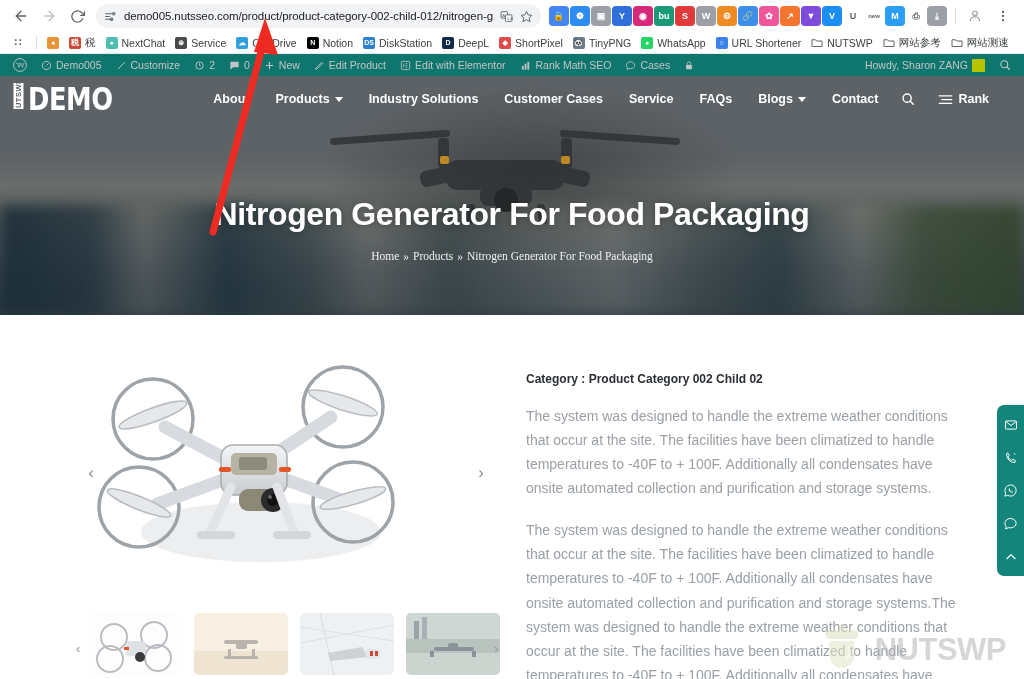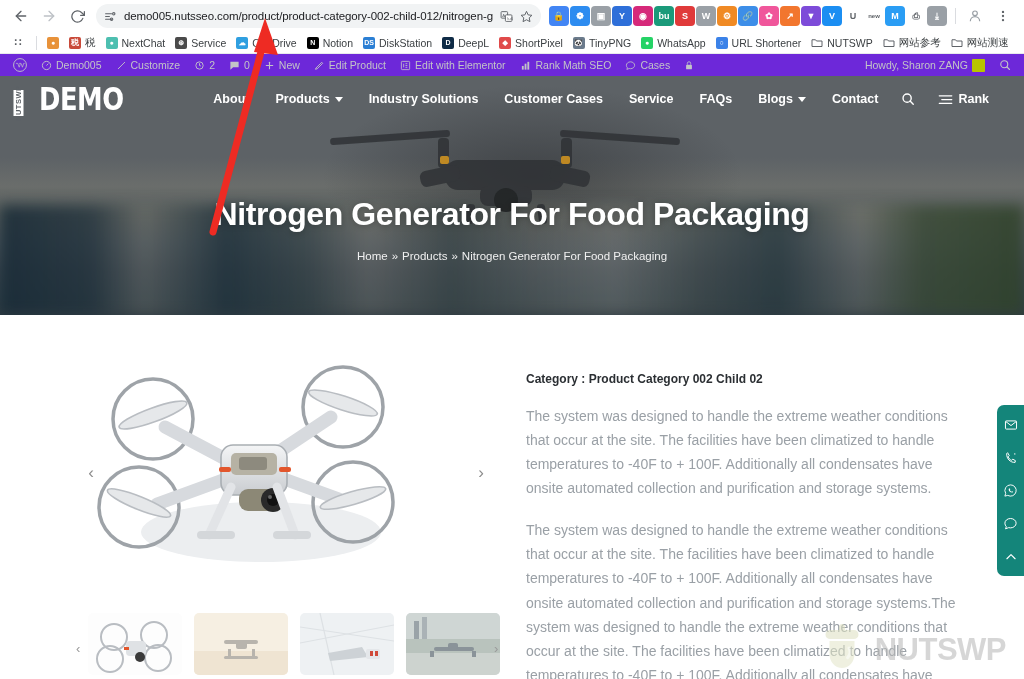--- a/index.html
+++ b/index.html
@@ -87,21 +87,21 @@
     display: flex; align-items: center; justify-content: center;
     font-size: 7px; color: #fff; font-weight: bold;
   }
   .bm-label { flex: none; }
   .bm-sep { width: 1px; height: 14px; background: #dadce0; margin: 0 6px; flex:none; }
   .folder-ico { color: #5f6368; display:flex; align-items:center; }
 
   
   #wp-adminbar {
     height: 22px;
-    background: #6d28d9;
+    background: #0f766e;
     color: #c3c4c7;
     display: flex;
     align-items: center;
     font-size: 10.5px;
     padding: 0 6px;
   }
   .wpitem {
     display: flex; align-items: center; gap: 4px;
     padding: 0 7px;
     height: 22px;
@@ -161,21 +161,21 @@
   }
 
   #site-nav {
     position: relative;
     z-index: 5;
     height: 46px;
     display: flex;
     align-items: center;
     padding: 0 22px 0 14px;
   }
-  #logo { display: flex; align-items: flex-end; gap: 15px; }
+  #logo { display: flex; align-items: flex-start; gap: 4px; }
   #logo-mark {
     writing-mode: vertical-rl;
     transform: rotate(180deg);
     background: #fff;
     color: #5c6166;
     font-size: 7.5px;
     font-weight: bold;
     letter-spacing: 0.5px;
     padding: 1px 1px;
     line-height: 1;
@@ -223,21 +223,21 @@
     letter-spacing: -0.4px;
     text-shadow: 0 1px 6px rgba(0,0,0,.25);
   }
   #breadcrumb {
     position: relative; z-index: 5;
     text-align: center;
     color: #e8e8e8;
     font-size: 11.5px;
     margin-top: 17px;
   }
-  #breadcrumb span { color: #f0f0f0; }
+  #breadcrumb span { color: #f0f0f0; font-family: Liberation Serif, serif; }
   .bc-sep { margin: 0 4px; }
 
   
   #main {
     position: relative;
     display: flex;
     padding: 0;
     height: 367px;
     background: #fff;
   }

